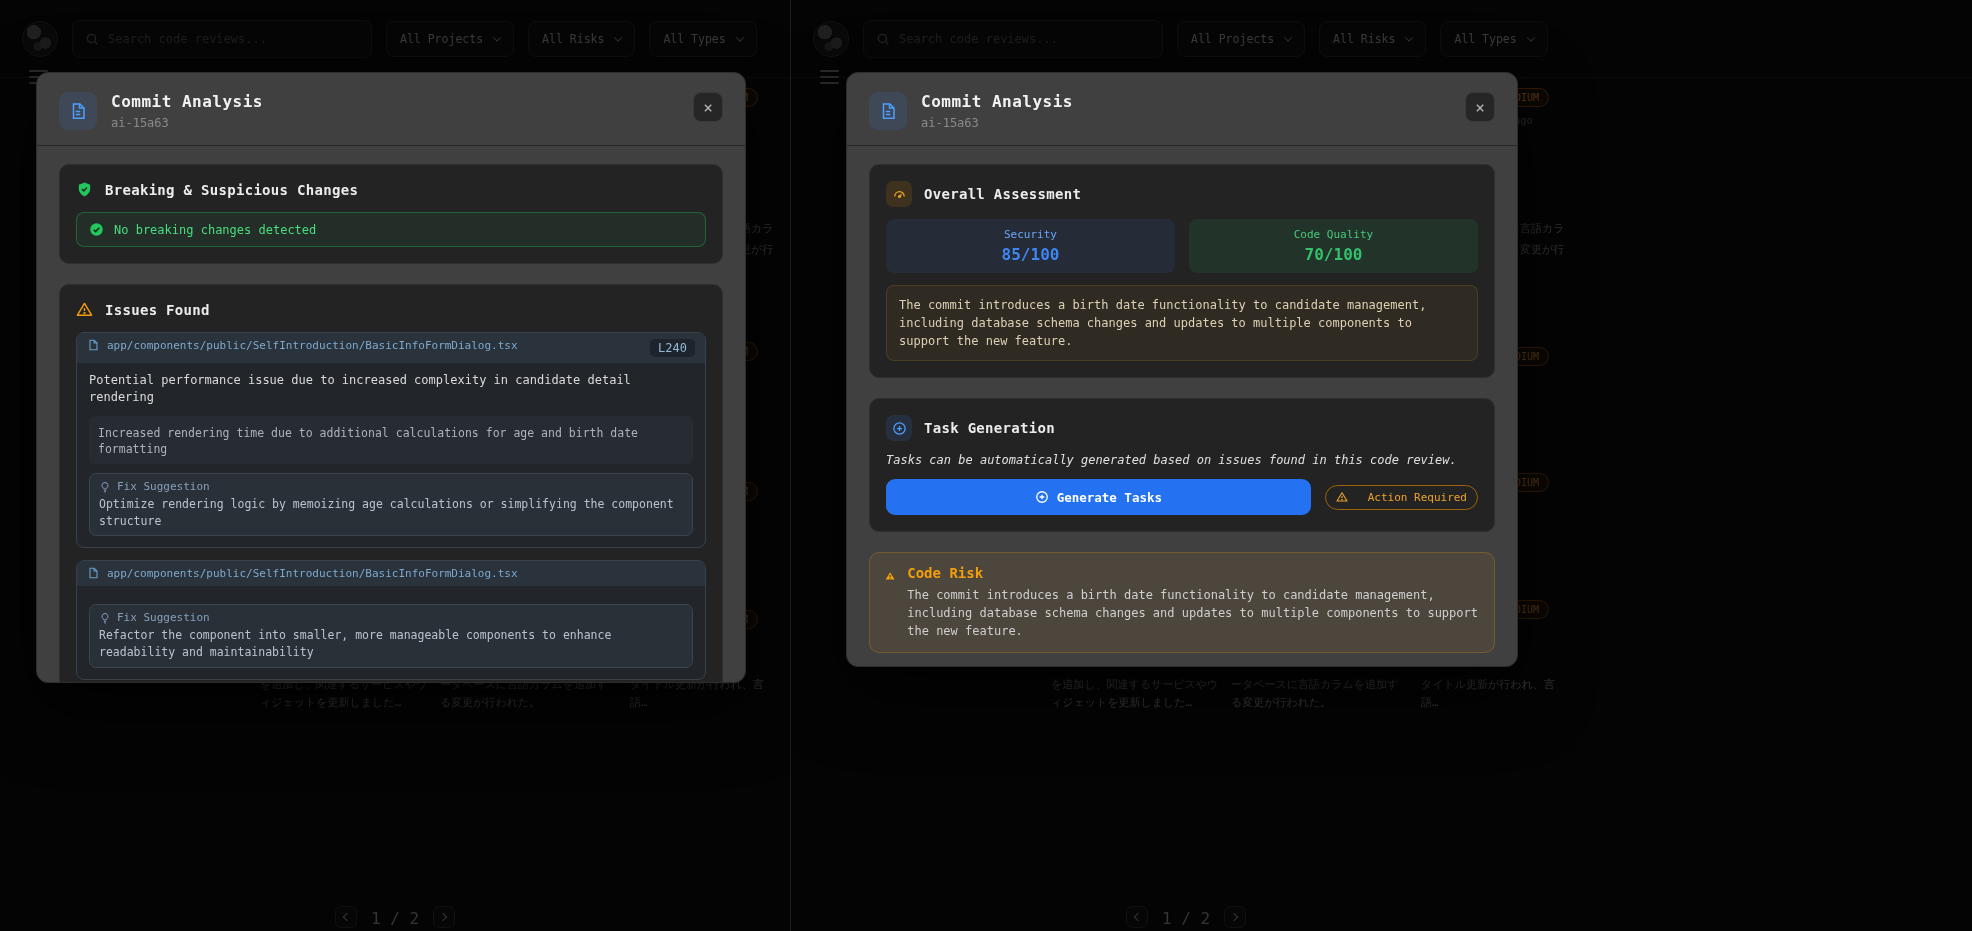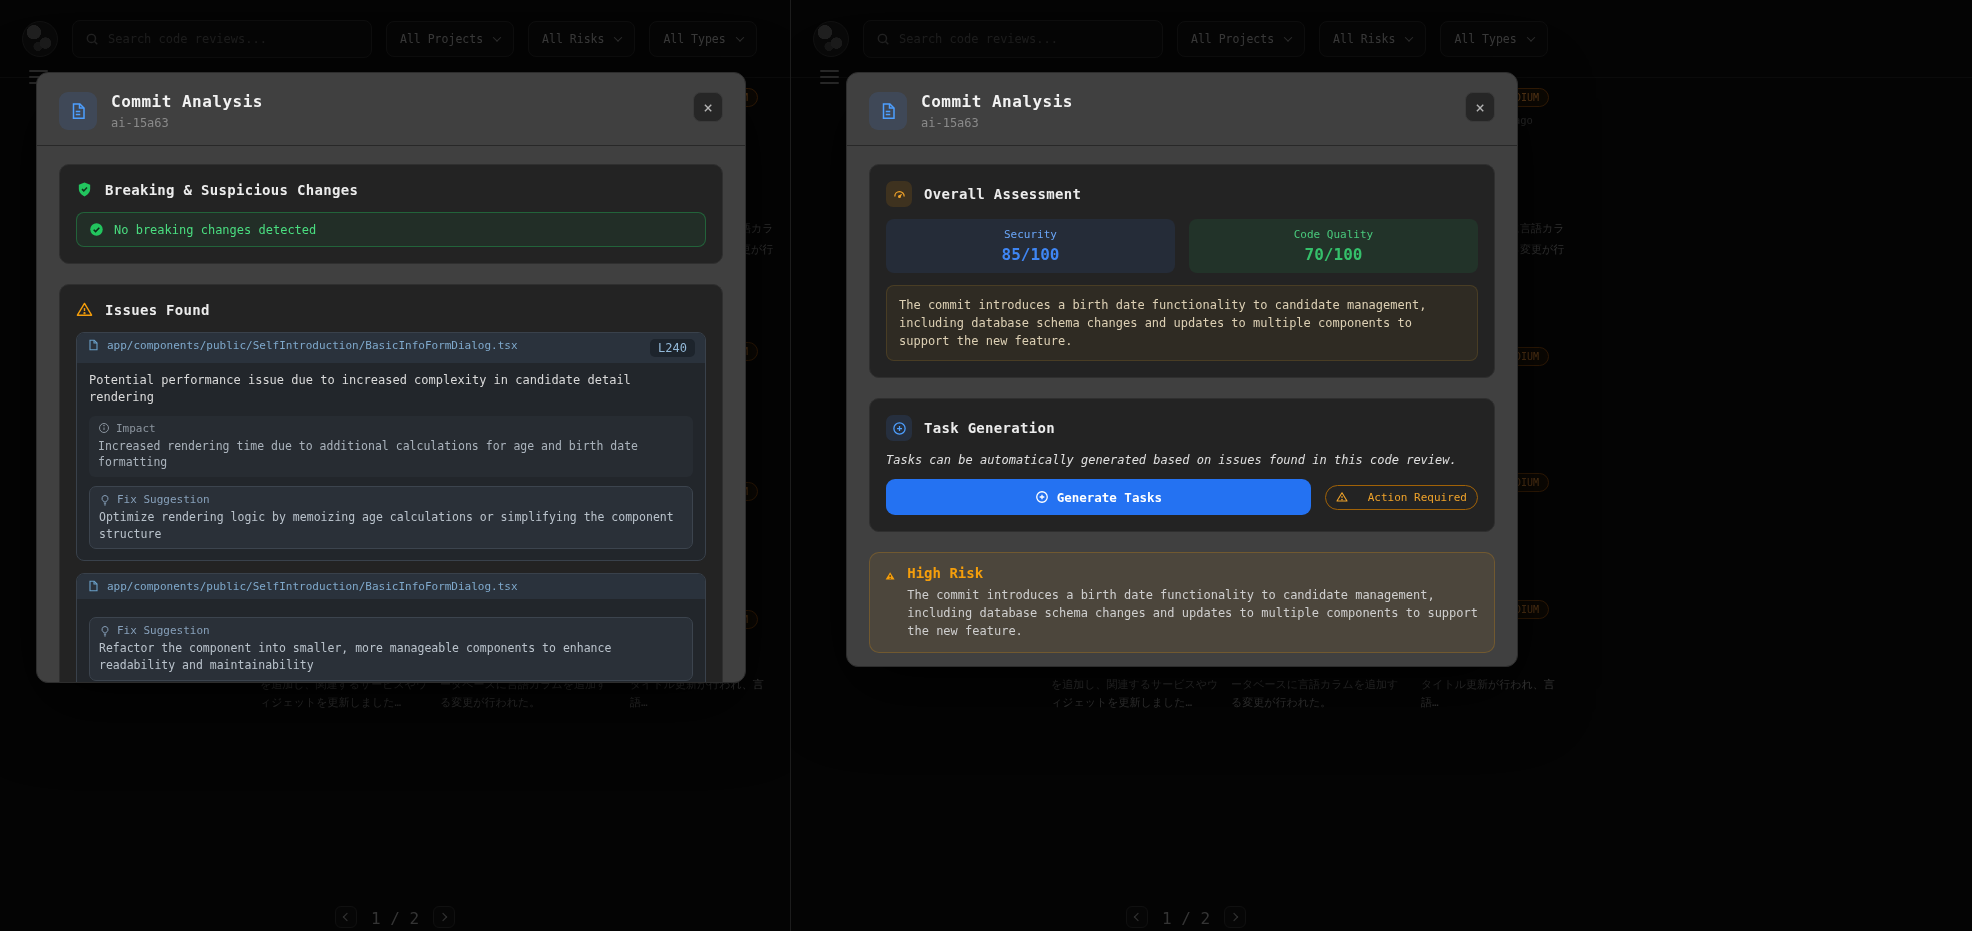--- a/index.html
+++ b/index.html
@@ -222,28 +222,20 @@
                 <svg width="12" height="12" viewBox="0 0 24 24" fill="none" stroke="#6aa0c8" stroke-width="2.2">
                     <path d="M6 2.5h8.5L20 8v13.5H6z"></path>
                     <path d="M14 2.5V8h6"></path>
                   </svg>
                 <span class="fpath">app/components/public/SelfIntroduction/BasicInfoFormDialog.tsx</span>
                 <span class="lbadge">L240</span>
               </div>
               <div class="issue-body">
                 <div class="idesc">Potential performance issue due to increased complexity in candidate detail rendering</div>
                 <div class="impact">
-                  <div class="ilabel">
-                    <svg width="12" height="12" viewBox="0 0 24 24" fill="none" stroke="#8b949e" stroke-width="2">
-                        <circle cx="12" cy="12" r="9"></circle>
-                        <path d="M12 11v5"></path>
-                        <circle cx="12" cy="7.5" r="0.7" fill="#8b949e"></circle>
-                      </svg>
-                    <span>Impact</span>
-                  </div>
                   <div class="itext">Increased rendering time due to additional calculations for age and birth date formatting</div>
                 </div>
                 <div class="fix">
                   <div class="flabel">
                     <svg width="12" height="12" viewBox="0 0 24 24" fill="none" stroke="#87a0ba" stroke-width="2">
                         <path d="M12 3a6 6 0 0 0-3.4 10.9c.7.5 1 1.2 1 2.1h4.8c0-.9.3-1.6 1-2.1A6 6 0 0 0 12 3z"></path>
                         <path d="M9.8 19.5h4.4M10.6 22h2.8"></path>
                       </svg>
                     <span>Fix Suggestion</span>
                   </div>
@@ -407,21 +399,21 @@
           </div>
         </section>
 
         <div class="risk-box">
           <svg width="22" height="22" viewBox="0 0 24 24">
               <path d="M12 3L22.5 20.5h-21z" fill="#f59e0b"></path>
               <path d="M12 9.5v5" stroke="#2a1c05" stroke-width="2.2"></path>
               <circle cx="12" cy="17.3" r="1.2" fill="#2a1c05"></circle>
             </svg>
           <div>
-            <div class="risk-title">High Risk</div>
+            <div class="risk-title">Code Risk</div>
             <div class="risk-text">The commit introduces a birth date functionality to candidate management, including database schema changes and updates to multiple components to support the new feature.</div>
           </div>
         </div>
 
       </div>
     </div>
   </div>
 
 </div>
 

